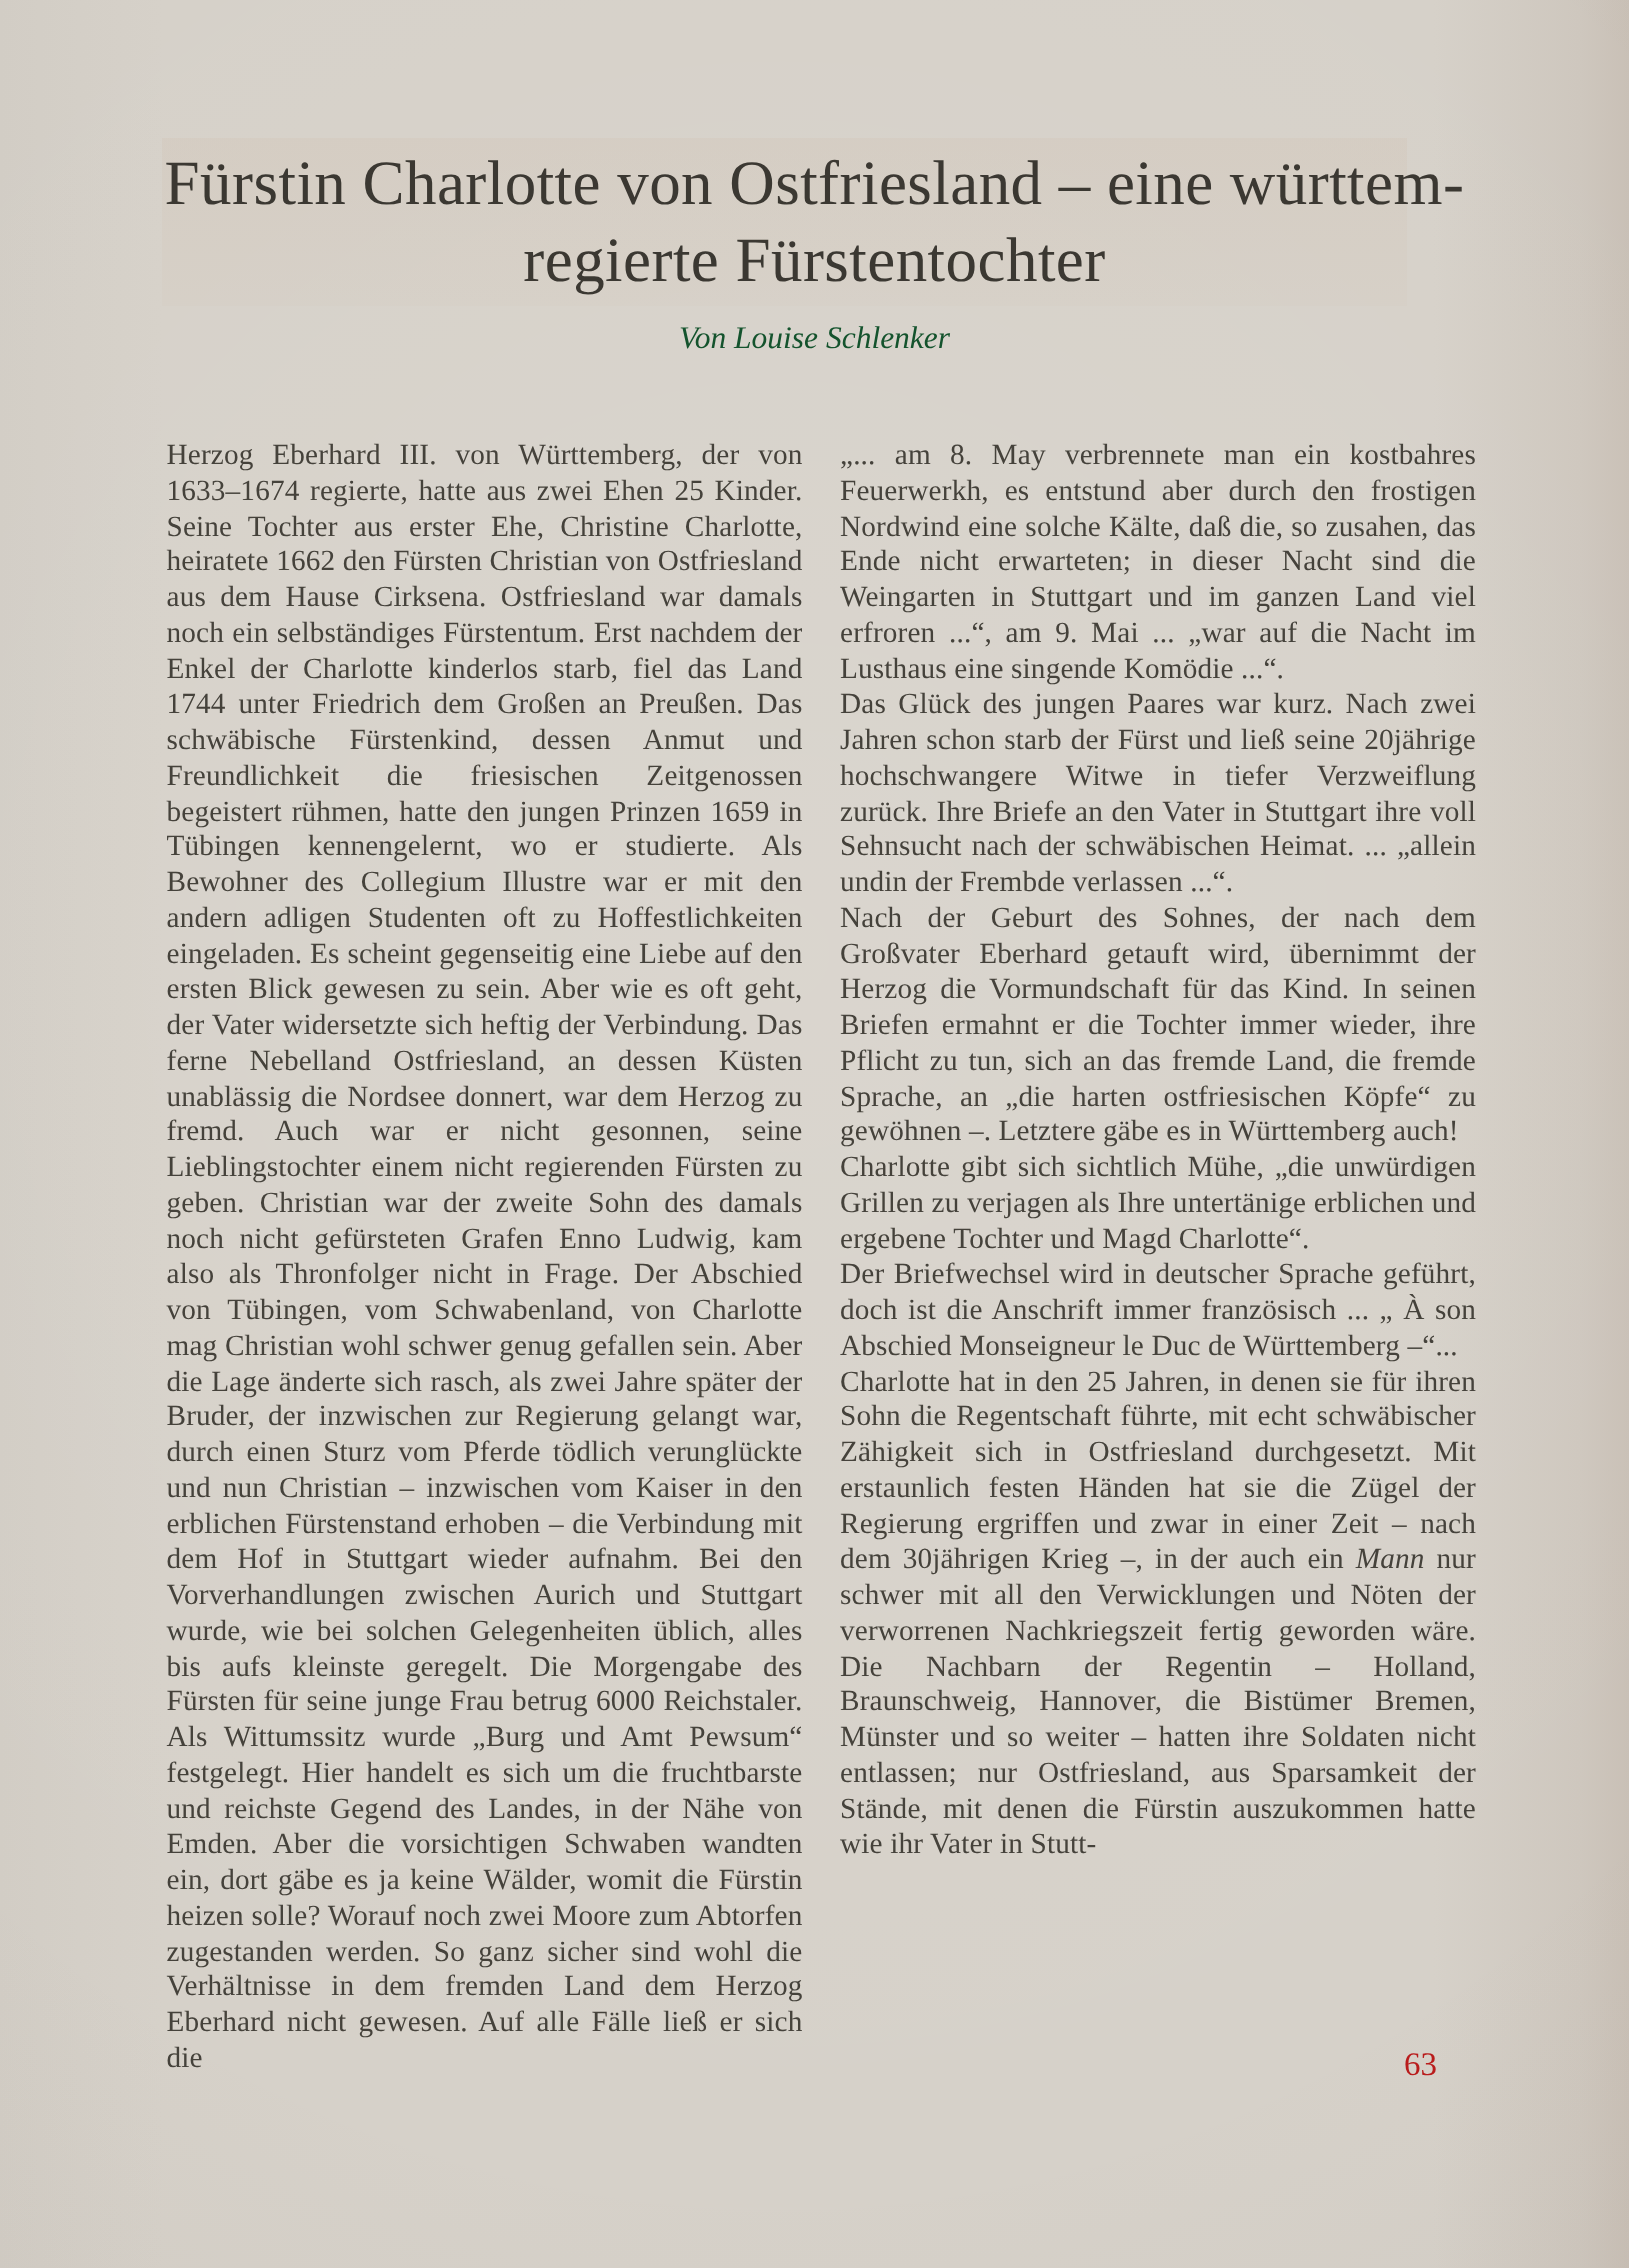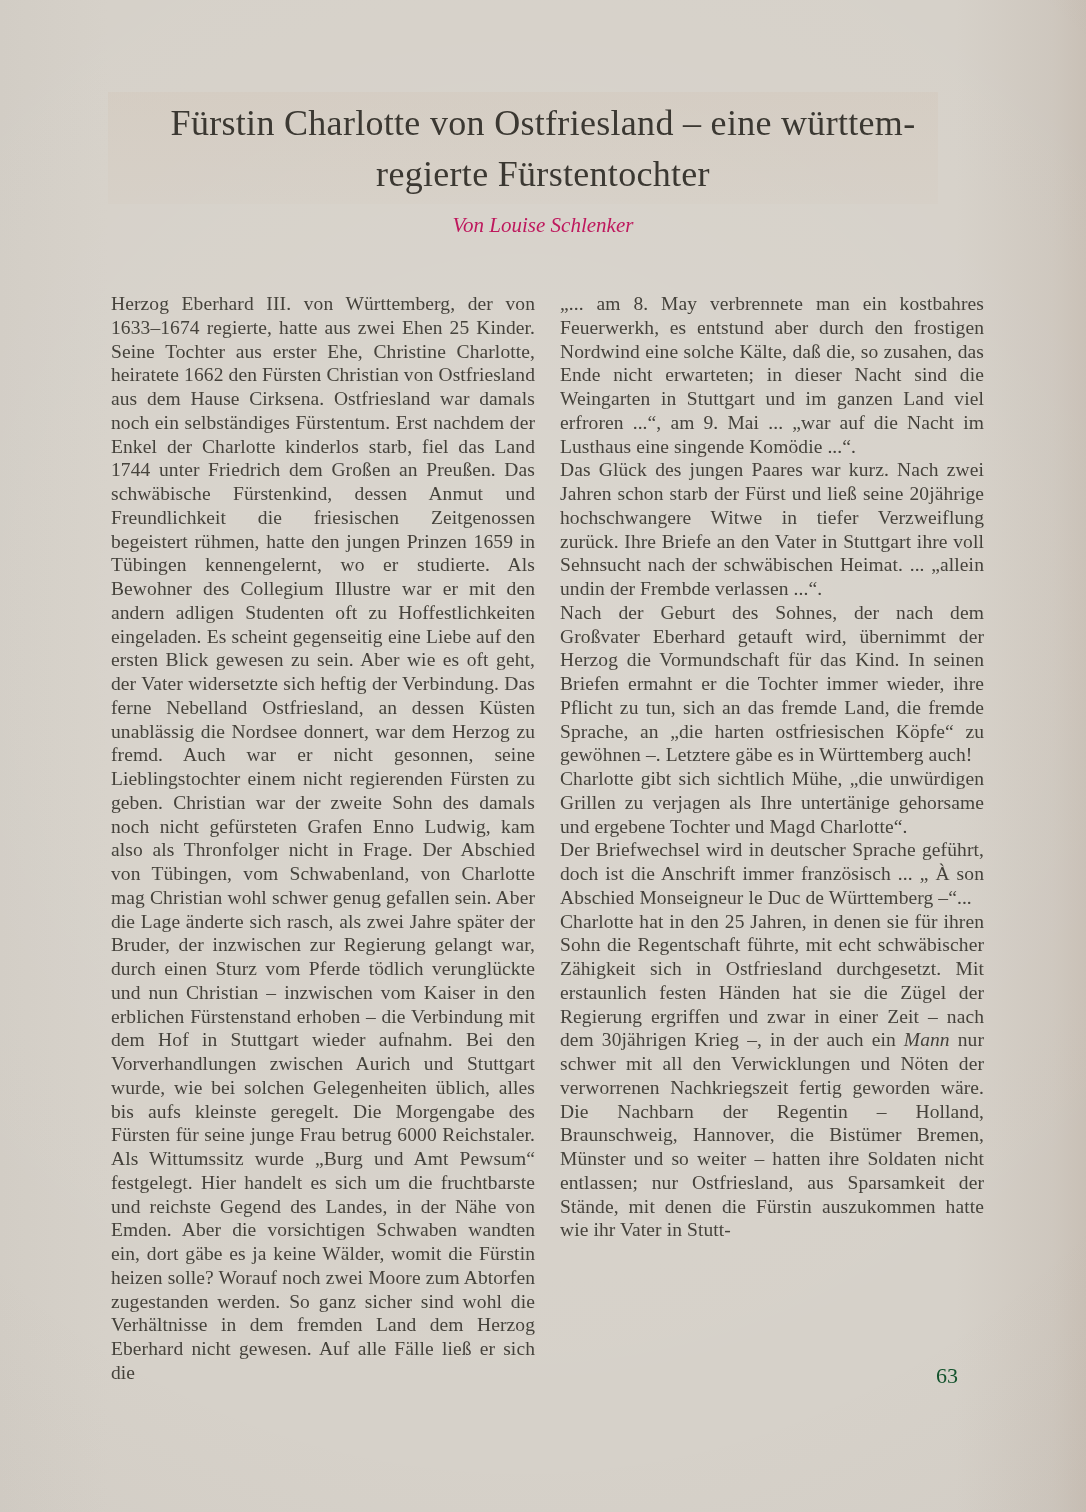--- a/index.html
+++ b/index.html
@@ -31,34 +31,34 @@
     height: 112px;
     background: linear-gradient(180deg, rgba(209,194,179,0.30), rgba(209,194,179,0.12));
     pointer-events: none;
   }
   .title-block {
     position: absolute;
     top: 98px;
     left: 0;
     width: 100%;
     text-align: center;
-    font-size: 36px;
+    font-size: 42px;
     line-height: 51px;
     letter-spacing: 0.3px;
     color: #3b3832;
   }
   .byline {
     position: absolute;
     top: 213px;
     left: 0;
     width: 100%;
     text-align: center;
     font-style: italic;
     font-size: 21px;
-    color: #be185d;
+    color: #14532d;
   }
   .columns {
     position: absolute;
     top: 292px;
     left: 111px;
     width: 874px;
     display: flex;
     gap: 25px;
   }
   .col {
@@ -73,21 +73,21 @@
     padding: 0;
   }
   .em {
     font-style: italic;
   }
   .page-number {
     position: absolute;
     top: 1363px;
     left: 936px;
     font-size: 22px;
-    color: #14532d;
+    color: #b91c1c;
   }
 </style>
 </head>
 <body>
 
 <div class="page">
 
   <div class="title-band"></div>
 
   <h1 class="title-block" style="font-weight:normal; margin:0;">
@@ -100,21 +100,21 @@
   <div class="columns">
 
     <div class="col" lang="de">
       <p>Herzog Eberhard III. von Württemberg, der von 1633–1674 regierte, hatte aus zwei Ehen 25 Kinder. Seine Tochter aus erster Ehe, Christine Charlotte, heiratete 1662 den Fürsten Christian von Ostfriesland aus dem Hause Cirksena. Ostfriesland war damals noch ein selbständiges Fürstentum. Erst nachdem der Enkel der Charlotte kinderlos starb, fiel das Land 1744 unter Friedrich dem Großen an Preußen. Das schwäbische Fürstenkind, dessen Anmut und Freundlichkeit die friesischen Zeitgenossen begeistert rühmen, hatte den jungen Prinzen 1659 in Tübingen kennengelernt, wo er studierte. Als Bewohner des Collegium Illustre war er mit den andern adligen Studenten oft zu Hoffestlichkeiten eingeladen. Es scheint gegenseitig eine Liebe auf den ersten Blick gewesen zu sein. Aber wie es oft geht, der Vater widersetzte sich heftig der Verbindung. Das ferne Nebelland Ostfriesland, an dessen Küsten unablässig die Nordsee donnert, war dem Herzog zu fremd. Auch war er nicht gesonnen, seine Lieblingstochter einem nicht regierenden Fürsten zu geben. Christian war der zweite Sohn des damals noch nicht gefürsteten Grafen Enno Ludwig, kam also als Thronfolger nicht in Frage. Der Abschied von Tübingen, vom Schwabenland, von Charlotte mag Christian wohl schwer genug gefallen sein. Aber die Lage änderte sich rasch, als zwei Jahre später der Bruder, der inzwischen zur Regierung gelangt war, durch einen Sturz vom Pferde tödlich verunglückte und nun Christian – inzwischen vom Kaiser in den erblichen Fürstenstand erhoben – die Verbindung mit dem Hof in Stuttgart wieder aufnahm. Bei den Vorverhandlungen zwischen Aurich und Stuttgart wurde, wie bei solchen Gelegenheiten üblich, alles bis aufs kleinste geregelt. Die Morgengabe des Fürsten für seine junge Frau betrug 6000 Reichstaler. Als Wittumssitz wurde „Burg und Amt Pewsum“ festgelegt. Hier handelt es sich um die fruchtbarste und reichste Gegend des Landes, in der Nähe von Emden. Aber die vorsichtigen Schwaben wandten ein, dort gäbe es ja keine Wälder, womit die Fürstin heizen solle? Worauf noch zwei Moore zum Abtorfen zugestanden werden. So ganz sicher sind wohl die Verhältnisse in dem fremden Land dem Herzog Eberhard nicht gewesen. Auf alle Fälle ließ er sich die</p>
     </div>
 
     <div class="col" lang="de">
       <p>„... am 8. May verbrennete man ein kostbahres Feuerwerkh, es entstund aber durch den frostigen Nordwind eine solche Kälte, daß die, so zusahen, das Ende nicht erwarteten; in dieser Nacht sind die Weingarten in Stuttgart und im ganzen Land viel erfroren ...“, am 9. Mai ... „war auf die Nacht im Lusthaus eine singende Komödie ...“.</p>
       <p>Das Glück des jungen Paares war kurz. Nach zwei Jahren schon starb der Fürst und ließ seine 20jährige hochschwangere Witwe in tiefer Verzweiflung zurück. Ihre Briefe an den Vater in Stuttgart ihre voll Sehnsucht nach der schwäbischen Heimat. ... „allein undin der Frembde verlassen ...“.</p>
       <p>Nach der Geburt des Sohnes, der nach dem Großvater Eberhard getauft wird, übernimmt der Herzog die Vormundschaft für das Kind. In seinen Briefen ermahnt er die Tochter immer wieder, ihre Pflicht zu tun, sich an das fremde Land, die fremde Sprache, an „die harten ostfriesischen Köpfe“ zu gewöhnen –. Letztere gäbe es in Württemberg auch!</p>
-      <p>Charlotte gibt sich sichtlich Mühe, „die unwürdigen Grillen zu verjagen als Ihre untertänige gehorsame und ergebene Tochter und Magd Charlotte“.</p>
+      <p>Charlotte gibt sich sichtlich Mühe, „die unwürdigen Grillen zu verjagen als Ihre untertänige erblichen und ergebene Tochter und Magd Charlotte“.</p>
       <p>Der Briefwechsel wird in deutscher Sprache geführt, doch ist die Anschrift immer französisch ... „ À son Abschied Monseigneur le Duc de Württemberg –“...</p>
       <p><span>Charlotte hat in den 25 Jahren, in denen sie für ihren Sohn die Regentschaft führte, mit echt schwäbischer Zähigkeit sich in Ostfriesland durchgesetzt. Mit erstaunlich festen Händen hat sie die Zügel der Regierung ergriffen und zwar in einer Zeit – nach dem 30jährigen Krieg –, in der auch ein </span><span class="em">Mann</span><span> nur schwer mit all den Verwicklungen und Nöten der verworrenen Nachkriegszeit fertig geworden wäre. Die Nachbarn der Regentin – Holland, Braunschweig, Hannover, die Bistümer Bremen, Münster und so weiter – hatten ihre Soldaten nicht entlassen; nur Ostfriesland, aus Sparsamkeit der Stände, mit denen die Fürstin auszukommen hatte wie ihr Vater in Stutt-</span></p>
     </div>
 
   </div>
 
   <div class="page-number">63</div>
 
 </div>
 

